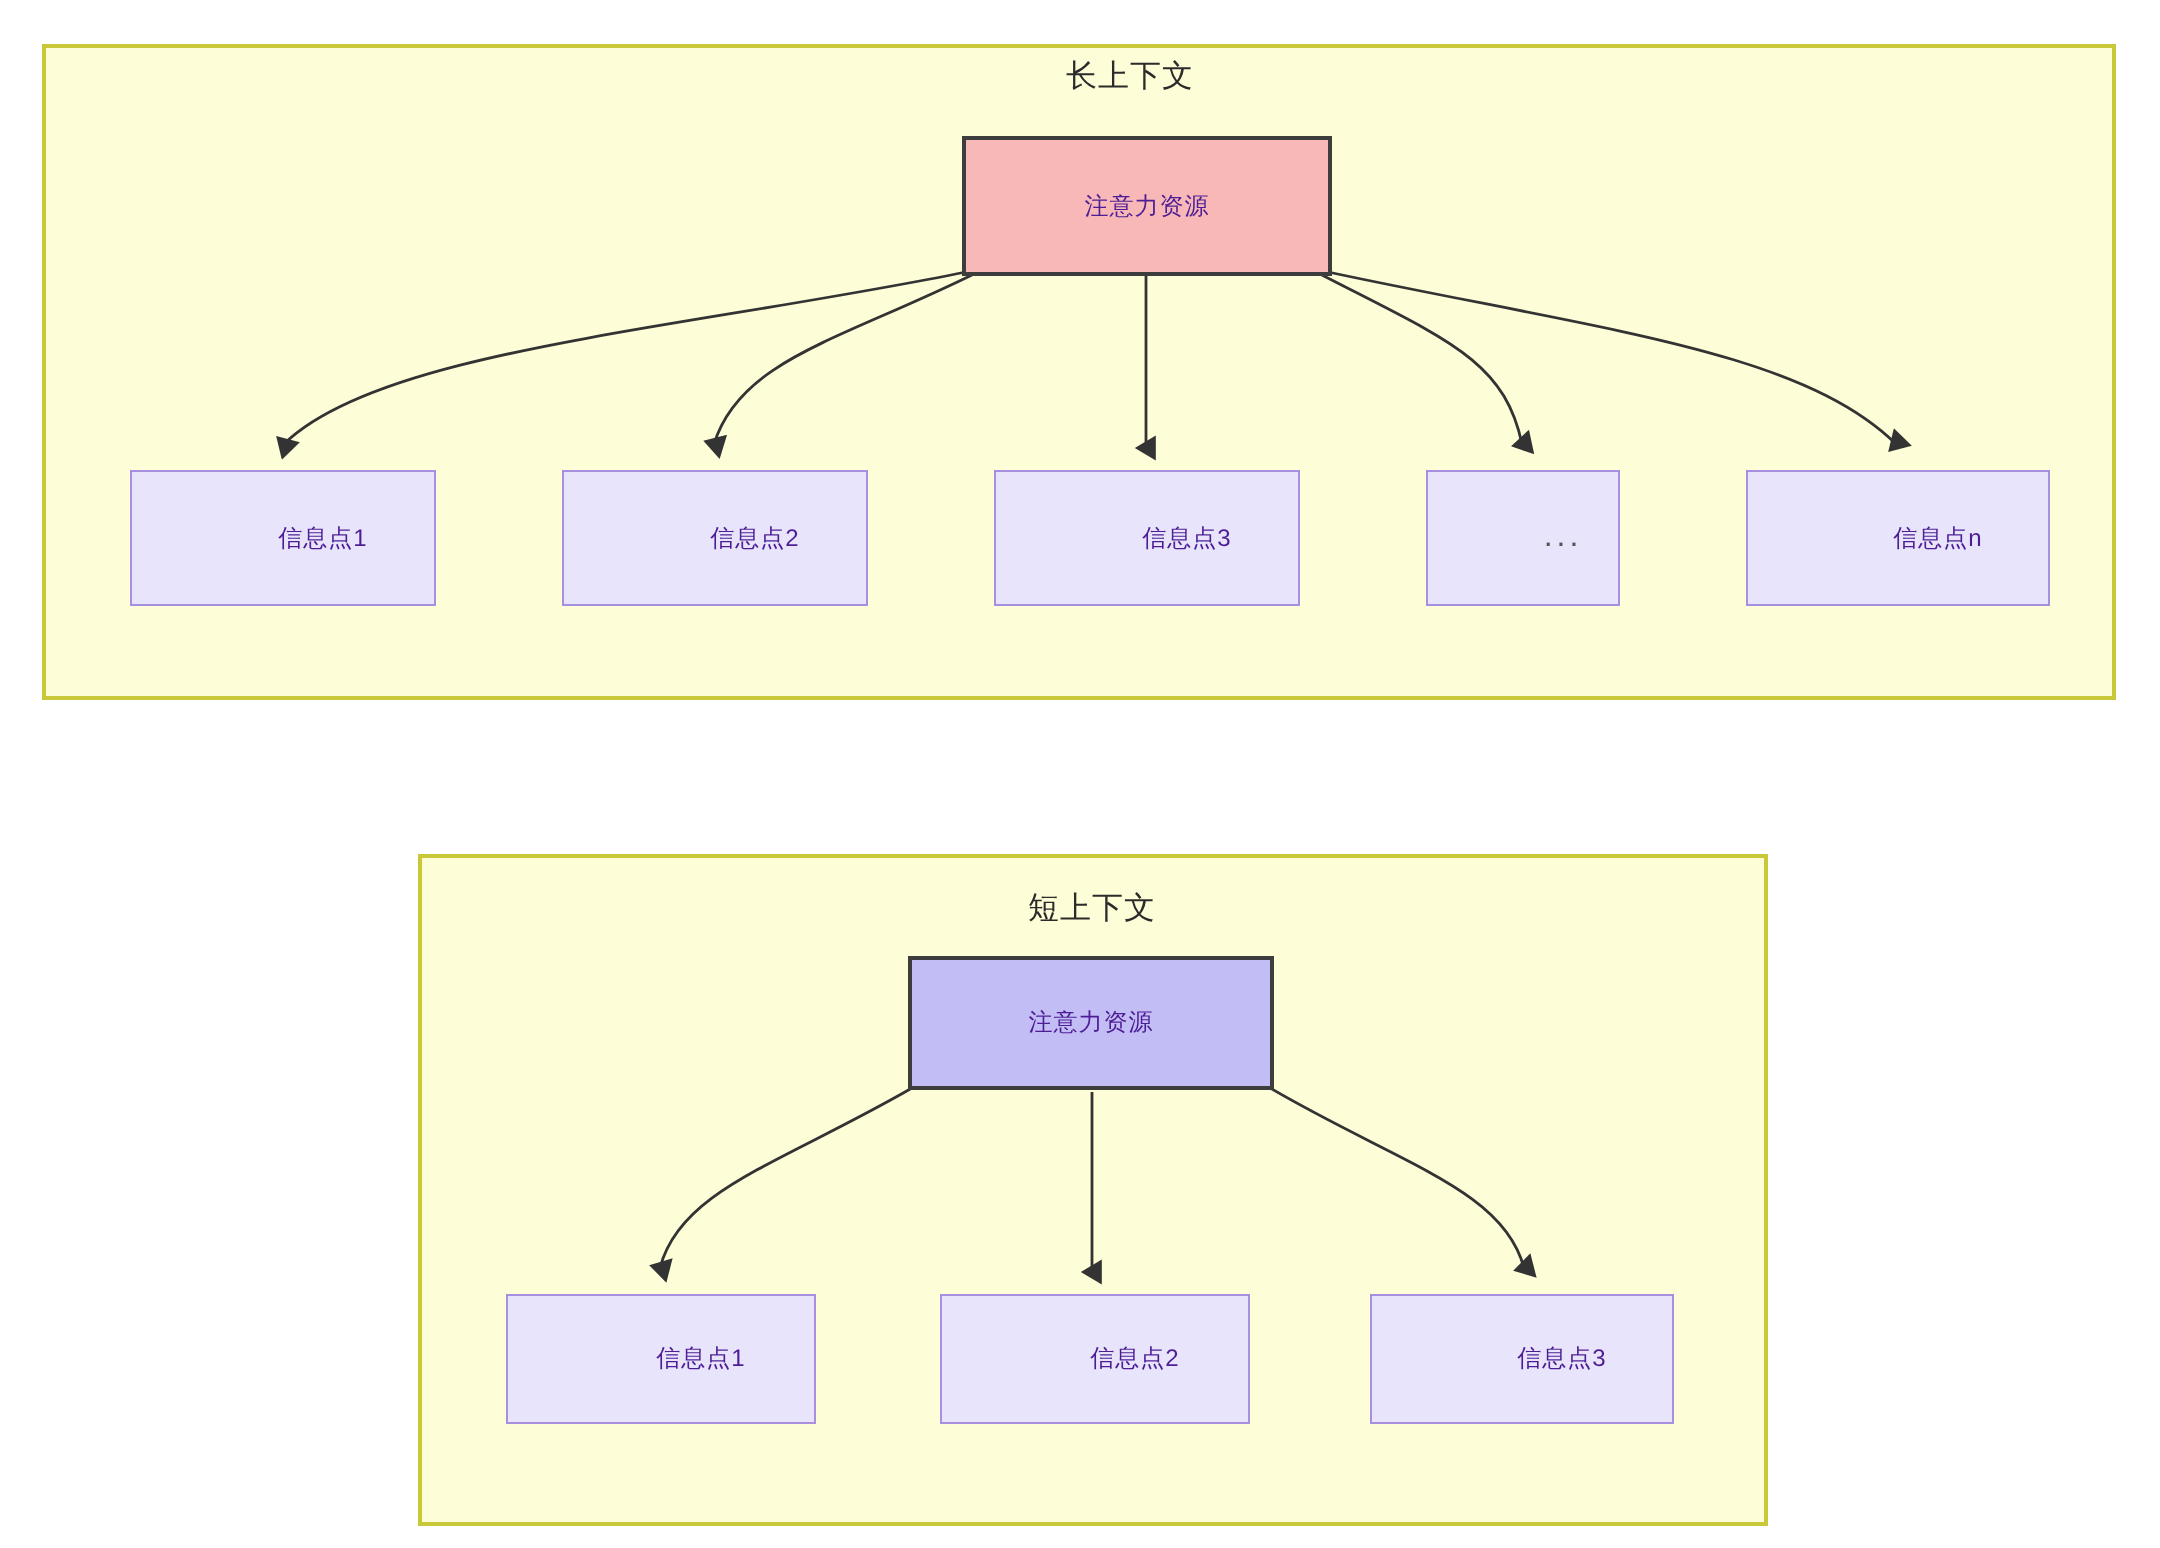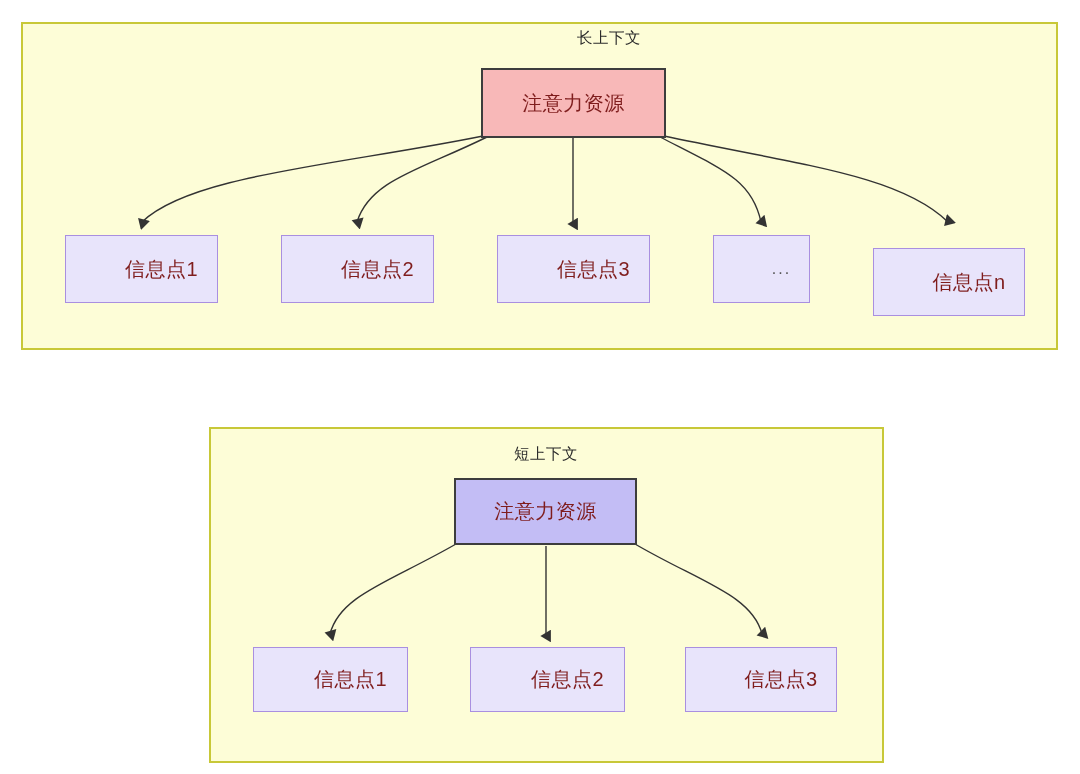--- a/index.html
+++ b/index.html
@@ -42,22 +42,22 @@
     white-space: nowrap;
     transform: translateX(-50%);
     letter-spacing: 0.5px;
   }
   .node {
     position: absolute;
     box-sizing: border-box;
     display: flex;
     align-items: center;
     justify-content: center;
-    font-size: 20px;
-    color: #7f1d1d;
+    font-size: 12px;
+    color: #4c1d95;
     letter-spacing: 0.5px;
   }
   .node-primary-pink {
     background: #f8b8b8;
     border: 2px solid #3d3d3d;
   }
   .node-primary-purple {
     background: #c3bdf5;
     border: 2px solid #3d3d3d;
   }
@@ -72,21 +72,21 @@
     letter-spacing: 2px;
   }
 </style>
 </head>
 <body>
 
 <div id="canvas">
 
   <div class="group-box" style="left:21px; top:22px; width:1037px; height:328px;"></div>
 
-  <div class="group-title" style="left:565px; top:28px;margin-left:44px;">长上下文</div>
+  <div class="group-title" style="left:565px; top:28px;">长上下文</div>
 
   <svg class="diagram-svg" viewBox="0 0 1080 774">
     <defs>
       <marker id="arrow1" markerWidth="9" markerHeight="9" refX="4.5" refY="4" orient="auto" markerUnits="strokeWidth">
         <path d="M0,0.5 L9,0.5 L4.5,8 z" fill="#333333"></path>
       </marker>
     </defs>
 
     <path d="M 483,136 C 340,165 190,175 142,222" fill="none" stroke="#333333" stroke-width="1.4" marker-end="url(#arrow1)"></path>
 
@@ -112,21 +112,21 @@
   </div>
 
   <div class="node node-leaf" style="left:497px; top:235px; width:153px; height:68px;">
     <span>信息点3</span>
   </div>
 
   <div class="node node-leaf dots" style="left:713px; top:235px; width:97px; height:68px;">
     <span>...</span>
   </div>
 
-  <div class="node node-leaf" style="left:873px; top:235px; width:152px; height:68px;margin-top:13px;">
+  <div class="node node-leaf" style="left:873px; top:235px; width:152px; height:68px;">
     <span>信息点n</span>
   </div>
 
   <div class="group-box" style="left:209px; top:427px; width:675px; height:336px;"></div>
 
   <div class="group-title" style="left:546px; top:444px;text-align:center;">短上下文</div>
 
   <svg class="diagram-svg" viewBox="0 0 1080 774">
     <defs>
       <marker id="arrow2" markerWidth="9" markerHeight="9" refX="4.5" refY="4" orient="auto" markerUnits="strokeWidth">

